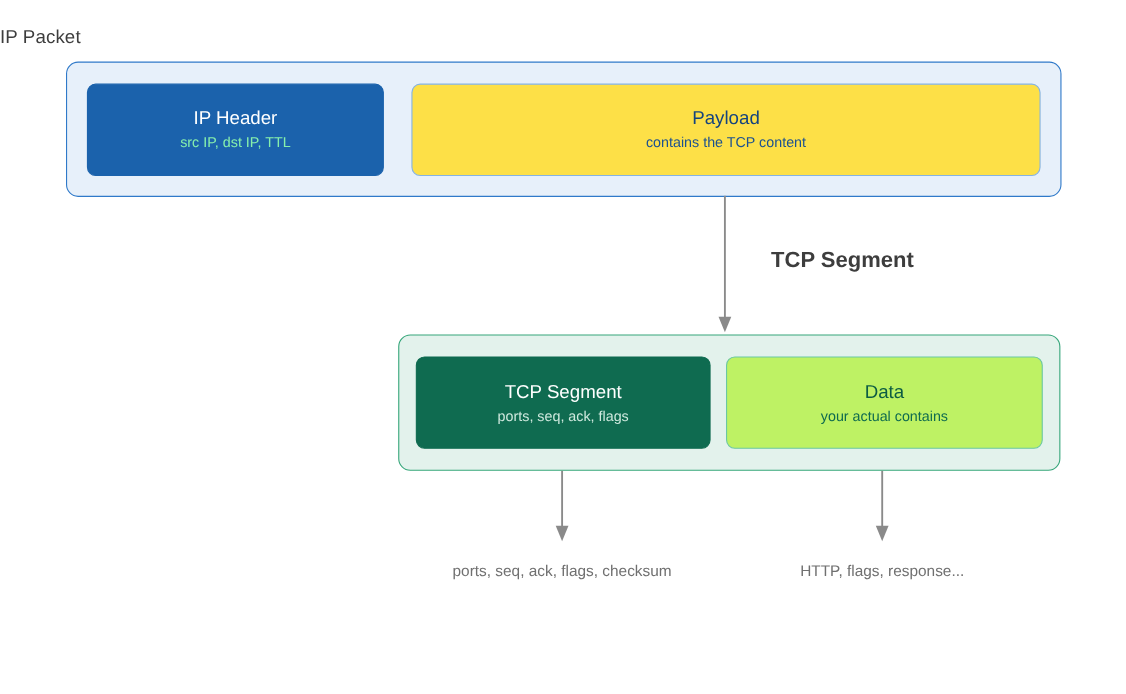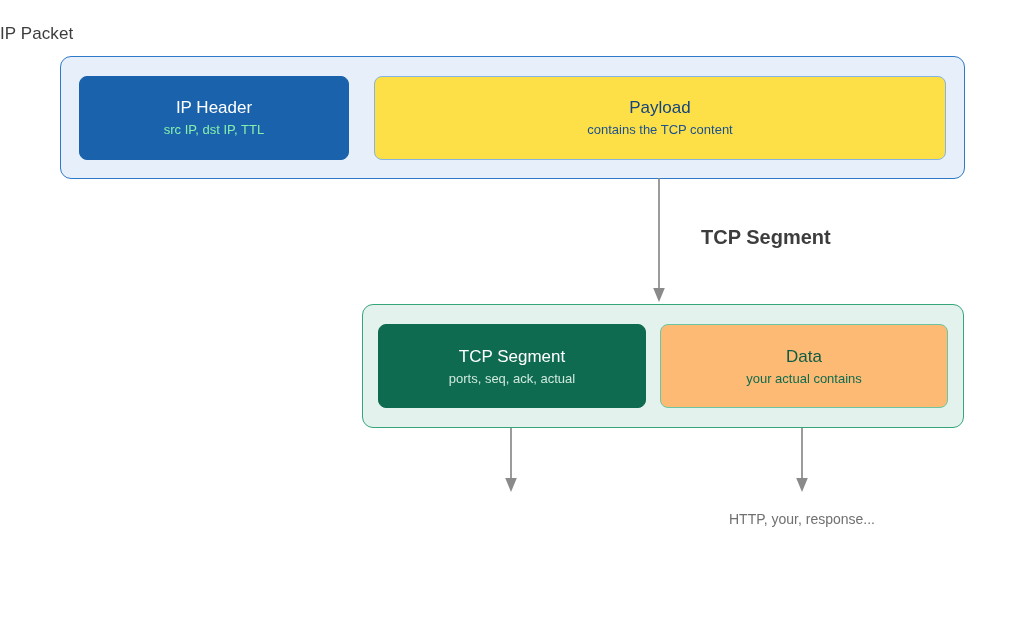--- a/index.html
+++ b/index.html
@@ -101,21 +101,21 @@
     width: 268px;
     background: #0f6b50;
     border: 1px solid #0f6b50;
     margin-right: 14px;
   }
   .tcp-header-box .field-title { color: #ffffff; }
   .tcp-header-box .field-sub { color: #cfe9de; }
 
   .data-box {
     flex: 1;
-    background: #fdba74;
+    background: #bef264;
     border: 1px solid #6bc7a3;
   }
   .data-box .field-title { color: #0c5c43; }
   .data-box .field-sub { color: #0f6b4f; }
 
   
   .arrow-svg {
     position: absolute;
     overflow: visible;
   }
@@ -169,35 +169,36 @@
     <line class="arrow-line" x1="11" y1="0" x2="11" y2="112"></line>
     <polygon class="arrow-head" points="11,124 5.2,110 16.8,110"></polygon>
   </svg>
 
   <div class="edge-label" style="left:701px; top:226px;">TCP Segment</div>
 
   <div class="packet-container tcp-segment-container">
 
     <div class="field-box tcp-header-box">
       <div class="field-title">TCP Segment</div>
-      <div class="field-sub">ports, seq, ack, actual</div>
+      <div class="field-sub">ports, seq, ack, flags</div>
     </div>
 
     <div class="field-box data-box">
       <div class="field-title">Data</div>
       <div class="field-sub">your actual contains</div>
     </div>
   </div>
 
   <svg class="arrow-svg" style="left:500px; top:428px; width:24px; height:66px;">
     <line class="arrow-line" x1="11" y1="0" x2="11" y2="52"></line>
     <polygon class="arrow-head" points="11,64 5.2,50 16.8,50"></polygon>
   </svg>
 
   <svg class="arrow-svg" style="left:791px; top:428px; width:24px; height:66px;">
     <line class="arrow-line" x1="11" y1="0" x2="11" y2="52"></line>
     <polygon class="arrow-head" points="11,64 5.2,50 16.8,50"></polygon>
   </svg>
 
-
-  <div class="leaf-label" style="left:802px; top:511px;">HTTP, your, response...</div>
+  <div class="leaf-label" style="left:511px; top:511px;">ports, seq, ack, flags, checksum</div>
+
+  <div class="leaf-label" style="left:802px; top:511px;">HTTP, flags, response...</div>
 
 </div>
 
 </body></html>

